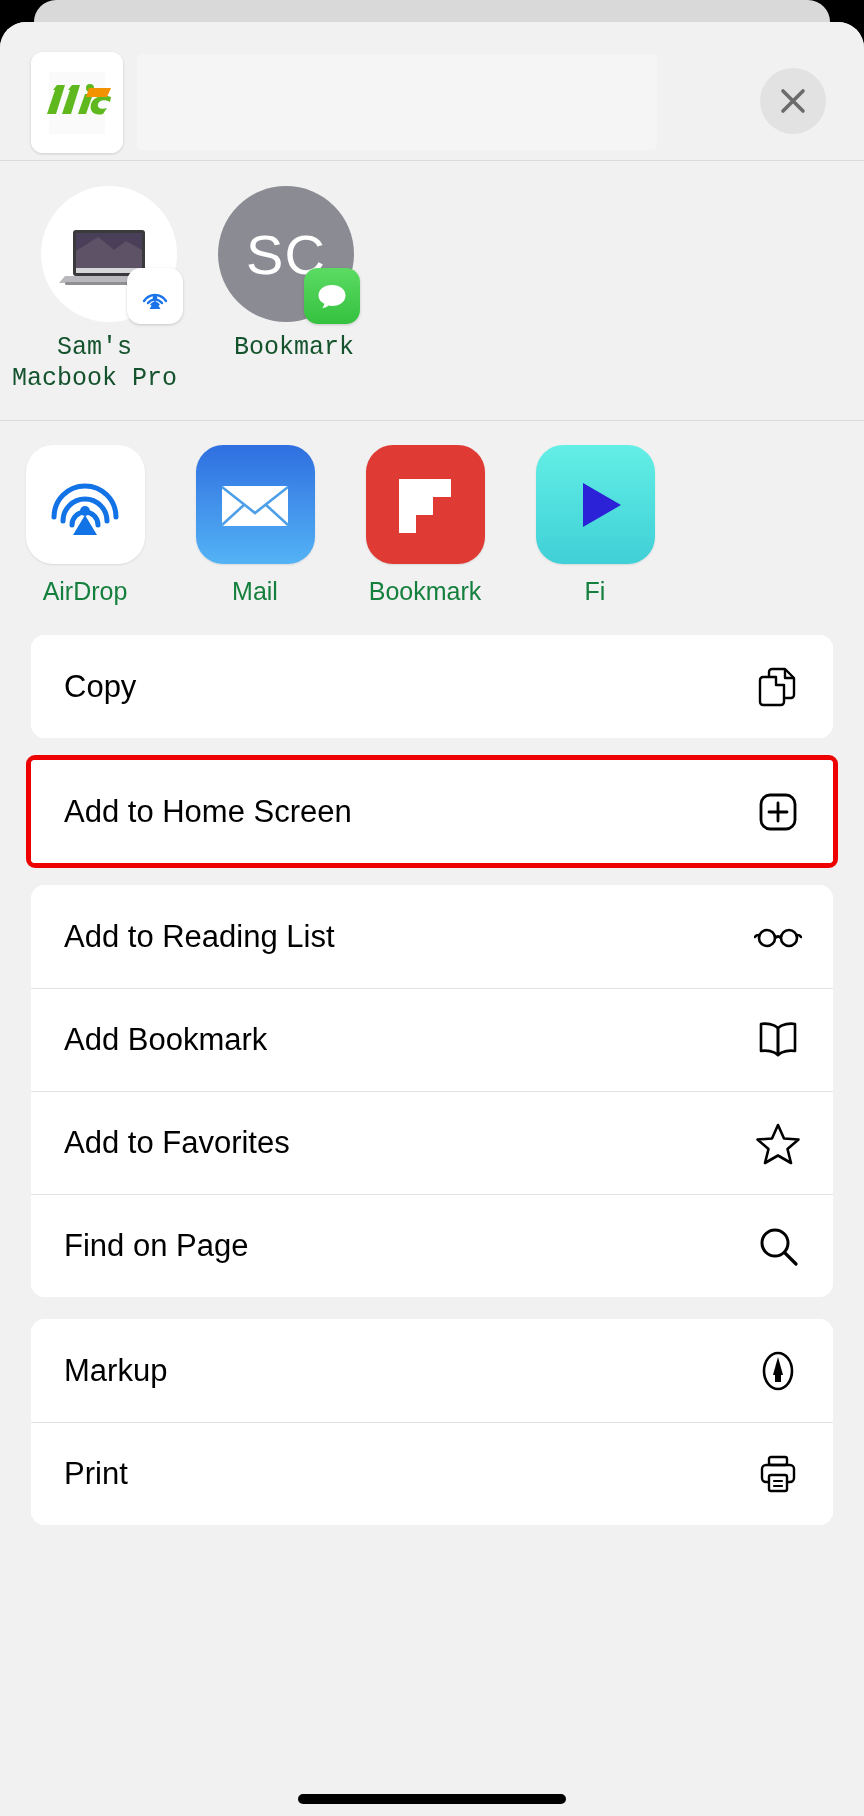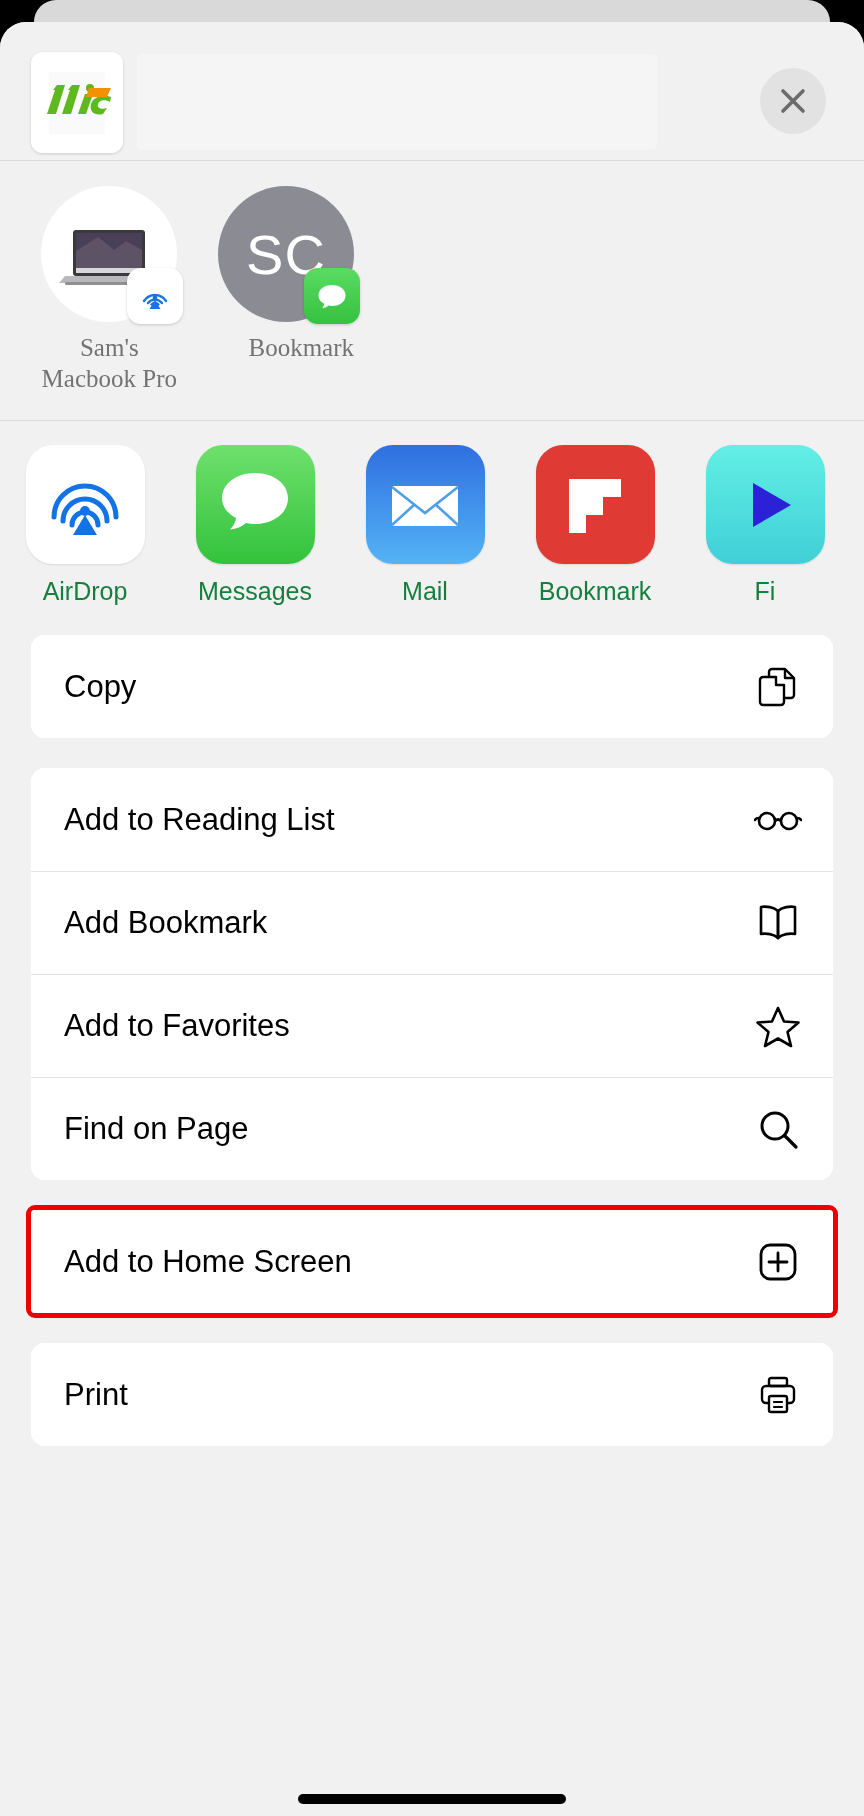--- a/index.html
+++ b/index.html
@@ -152,23 +152,23 @@
     box-shadow: 0 1px 3px rgba(0,0,0,0.18);
   }
   .badge-white { background: #ffffff; }
   .badge-green { background: #4cd964; background: linear-gradient(#5bdb63,#35c13f); }
 
   .person-label {
     margin-top: 10px;
     text-align: center;
     font-size: 25px;
     line-height: 31px;
-    color: #737373;
+    color: #14532d;
     max-width: 168px;
-    font-family: Liberation Serif, serif;
+    font-family: Liberation Mono, monospace;
   }
 
   
   .apps-row {
     position: relative;
     height: 214px;
     display: flex;
     align-items: flex-start;
     padding-top: 24px;
     overflow: hidden;
@@ -201,21 +201,21 @@
     white-space: nowrap;
     font-family: "Liberation Sans", sans-serif;
   }
 
   
   .groups { padding: 0 31px; }
 
   .group {
     background: #ffffff;
     border-radius: 14px;
-    margin-bottom: 30px;
+    margin-bottom: 22px;
     overflow: hidden;
   }
 
   .action-row {
     position: relative;
     height: 103px;
     display: flex;
     align-items: center;
     justify-content: space-between;
     padding: 0 30px 0 33px;
@@ -365,28 +365,20 @@
               <path d="M24 62 A 22 22 0 0 1 68 62"></path>
               <path d="M33 66 A 13 13 0 0 1 59 66"></path>
             </g>
             <circle cx="46" cy="52" r="5" fill="#1273e6"></circle>
             <path d="M46 56 L 34 76 H 58 Z" fill="#1273e6"></path>
           </svg>
         </div>
         <div class="app-label">AirDrop</div>
       </div>
 
-      <div class="app">
-        <div class="app-icon" style="background:linear-gradient(#6fe06d,#33c23c)">
-          <svg width="92" height="92" viewBox="0 0 92 92">
-            <path d="M46 14 C 27 14 13 25 13 39 C 13 47.5 18.5 54.7 27 59 C 26.5 63 24.5 67 21 70.5 C 27 70 33 67.5 37 64 C 39.8 64.6 42.8 65 46 65 C 65 65 79 54 79 39 C 79 25 65 14 46 14 Z" fill="#ffffff"></path>
-          </svg>
-        </div>
-        <div class="app-label">Messages</div>
-      </div>
 
       <div class="app">
         <div class="app-icon" style="background:linear-gradient(#2f6fe0,#54b3f5)">
           <svg width="92" height="92" viewBox="0 0 92 92">
             <rect x="13" y="27" width="66" height="40" rx="2" fill="#ffffff"></rect>
             <path d="M13 28 L 46 54 L 79 28" fill="none" stroke="#4d9fe8" stroke-width="2.6"></path>
             <path d="M13 66 L 36 45" fill="none" stroke="#4d9fe8" stroke-width="2.6"></path>
             <path d="M79 66 L 56 45" fill="none" stroke="#4d9fe8" stroke-width="2.6"></path>
           </svg>
         </div>
@@ -423,20 +415,33 @@
           <span class="action-icon">
             <svg width="46" height="46" viewBox="0 0 46 46">
               <path d="M17 5 h13 l9 9 v17 a3 3 0 0 1 -3 3 h-19 a3 3 0 0 1 -3 -3 v-23 a3 3 0 0 1 3 -3 z" fill="#ffffff" stroke="#000000" stroke-width="2.4" stroke-linejoin="round"></path>
               <path d="M30 5 v9 h9" fill="none" stroke="#000000" stroke-width="2.4" stroke-linejoin="round"></path>
               <path d="M8 13 h13 v8 h8 v17 a3 3 0 0 1 -3 3 h-18 a3 3 0 0 1 -3 -3 v-22 a3 3 0 0 1 3 -3 z" fill="#ffffff" stroke="#000000" stroke-width="2.4" stroke-linejoin="round"></path>
             </svg>
           </span>
         </div>
       </div>
 
+      <div class="group highlight">
+        <div class="action-row">
+          <span class="action-label">Add to Home Screen</span>
+          <span class="action-icon">
+            <svg width="44" height="44" viewBox="0 0 44 44">
+              <rect x="5" y="5" width="34" height="34" rx="9" fill="none" stroke="#000000" stroke-width="2.8"></rect>
+              <line x1="22" y1="13" x2="22" y2="31" stroke="#000000" stroke-width="2.8" stroke-linecap="round"></line>
+              <line x1="13" y1="22" x2="31" y2="22" stroke="#000000" stroke-width="2.8" stroke-linecap="round"></line>
+            </svg>
+          </span>
+        </div>
+      </div>
+
       <div class="group">
 
         <div class="action-row">
           <span class="action-label">Add to Reading List</span>
           <span class="action-icon">
             <svg width="48" height="32" viewBox="0 0 48 32">
               <circle cx="13" cy="17" r="8" fill="none" stroke="#000000" stroke-width="2.6"></circle>
               <circle cx="35" cy="17" r="8" fill="none" stroke="#000000" stroke-width="2.6"></circle>
               <path d="M21 17 q3 -3 6 0" fill="none" stroke="#000000" stroke-width="2.6"></path>
               <path d="M5 14 q-3 0 -4 2" fill="none" stroke="#000000" stroke-width="2.6" stroke-linecap="round"></path>
@@ -469,35 +474,32 @@
           <span class="action-icon">
             <svg width="44" height="44" viewBox="0 0 44 44">
               <circle cx="19" cy="19" r="13" fill="none" stroke="#000000" stroke-width="3"></circle>
               <line x1="28.5" y1="28.5" x2="40" y2="40" stroke="#000000" stroke-width="3.2" stroke-linecap="round"></line>
             </svg>
           </span>
         </div>
 
       </div>
 
-      <div class="group highlight">
-        <div class="action-row">
-          <span class="action-label">Add to Home Screen</span>
+      <div class="group">
+
+        <div class="action-row">
+          <span class="action-label">Markup</span>
           <span class="action-icon">
             <svg width="44" height="44" viewBox="0 0 44 44">
-              <rect x="5" y="5" width="34" height="34" rx="9" fill="none" stroke="#000000" stroke-width="2.8"></rect>
-              <line x1="22" y1="13" x2="22" y2="31" stroke="#000000" stroke-width="2.8" stroke-linecap="round"></line>
-              <line x1="13" y1="22" x2="31" y2="22" stroke="#000000" stroke-width="2.8" stroke-linecap="round"></line>
-            </svg>
-          </span>
-        </div>
-      </div>
-
-      <div class="group">
-
+              <ellipse cx="22" cy="22" rx="14" ry="18" fill="none" stroke="#000000" stroke-width="2.6"></ellipse>
+              <path d="M22 8 L 27 26 H 17 Z" fill="#000000"></path>
+              <rect x="19" y="26" width="6" height="7" fill="#000000"></rect>
+            </svg>
+          </span>
+        </div>
 
         <div class="action-row">
           <span class="action-label">Print</span>
           <span class="action-icon">
             <svg width="44" height="44" viewBox="0 0 44 44">
               <rect x="13" y="5" width="18" height="8" rx="2" fill="none" stroke="#000000" stroke-width="2.4"></rect>
               <rect x="6" y="13" width="32" height="17" rx="4" fill="none" stroke="#000000" stroke-width="2.4"></rect>
               <rect x="13" y="23" width="18" height="16" rx="2" fill="#ffffff" stroke="#000000" stroke-width="2.4"></rect>
               <line x1="18" y1="29" x2="26" y2="29" stroke="#000000" stroke-width="2.2" stroke-linecap="round"></line>
               <line x1="18" y1="34" x2="26" y2="34" stroke="#000000" stroke-width="2.2" stroke-linecap="round"></line>

